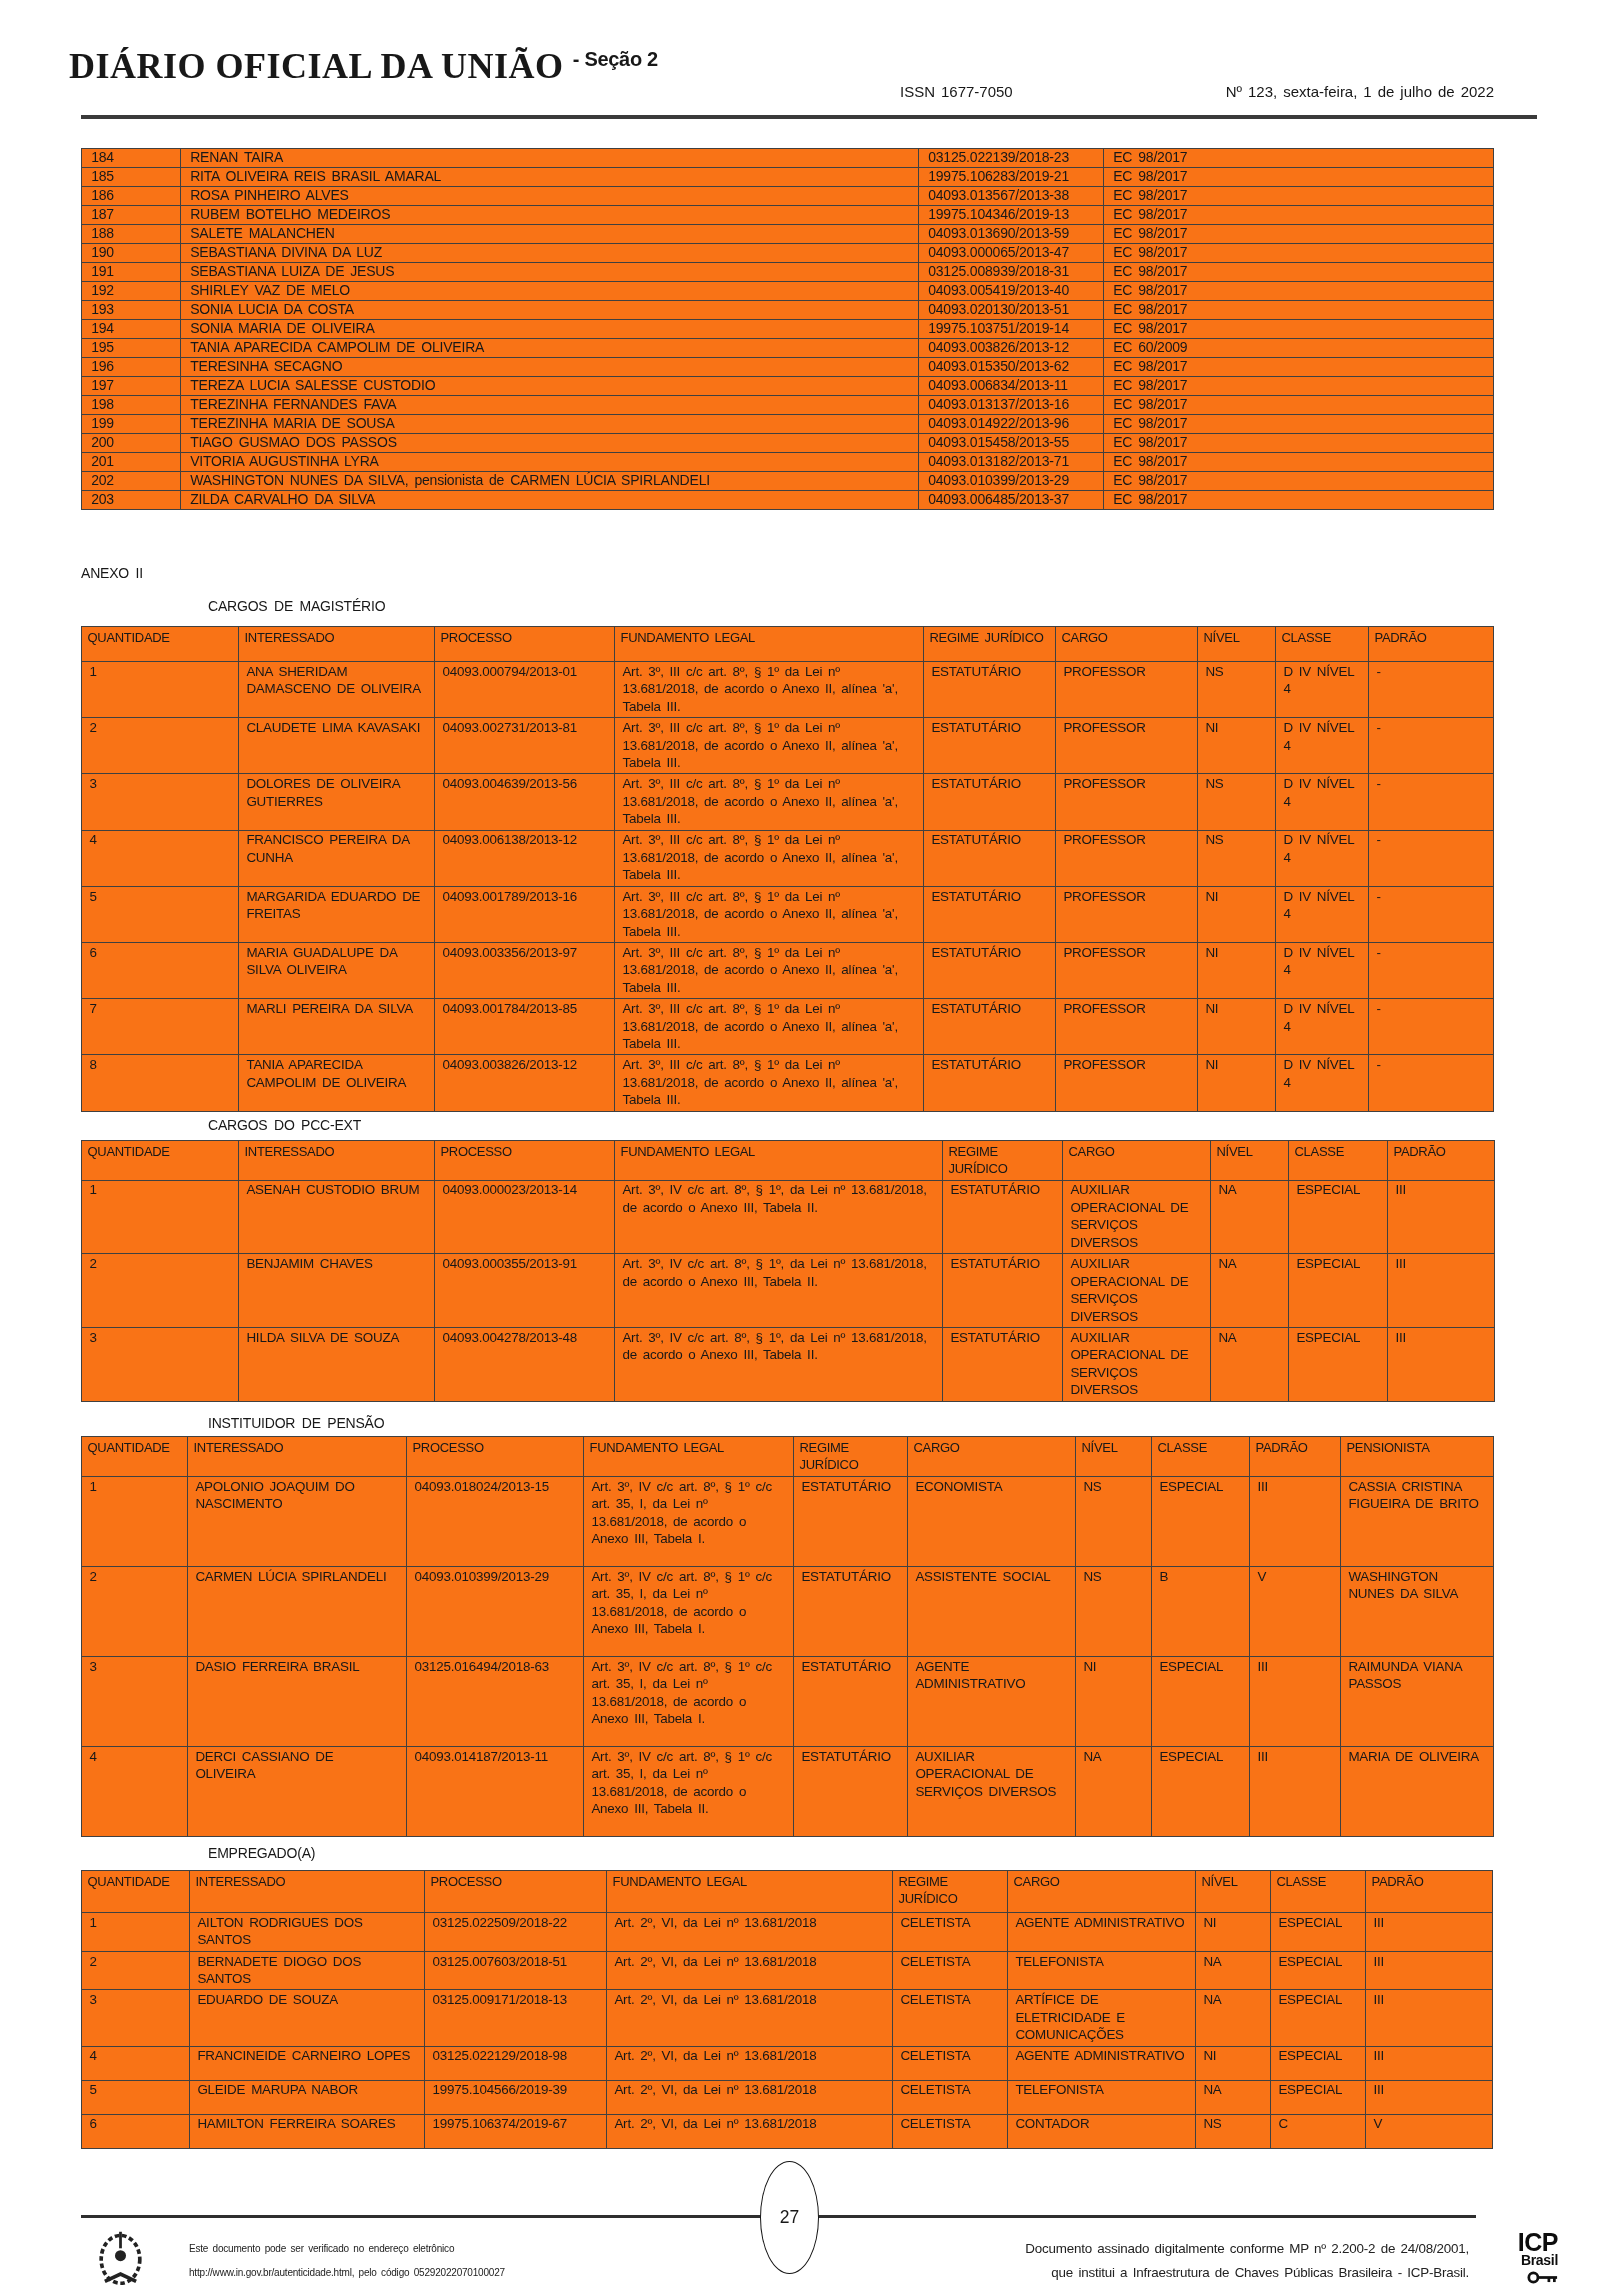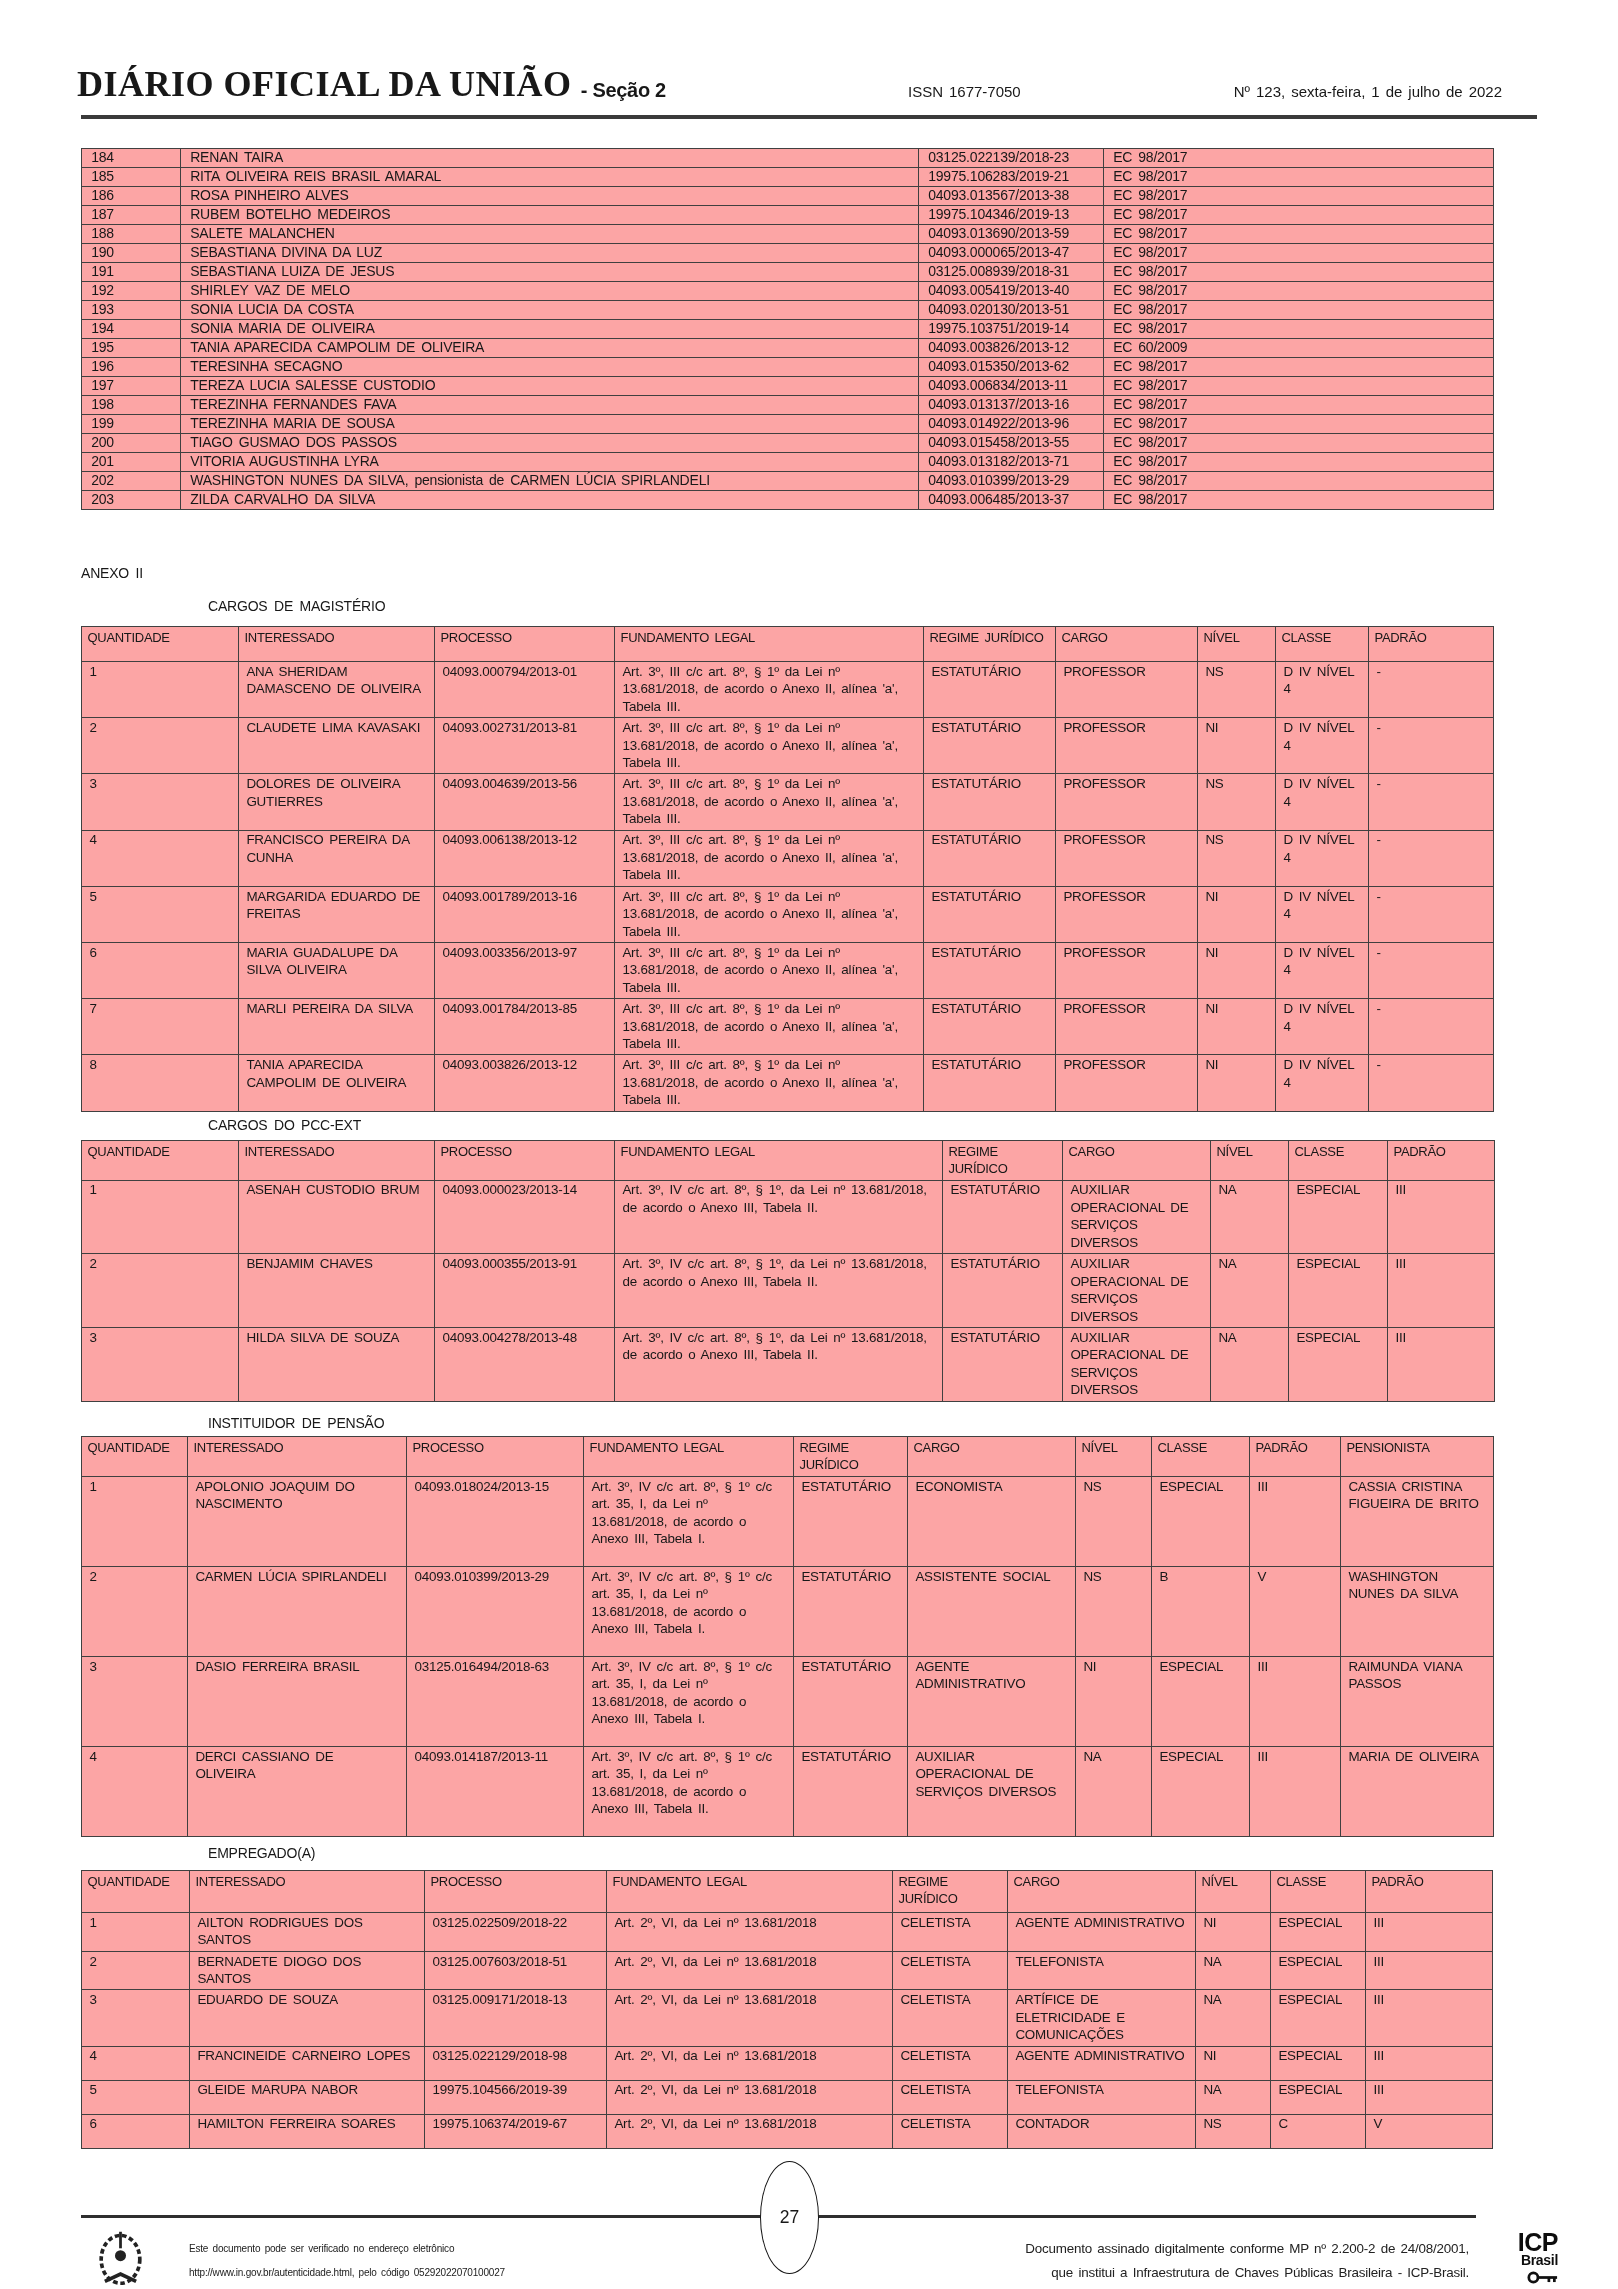--- a/index.html
+++ b/index.html
@@ -4,30 +4,30 @@
 <style>
   * { margin:0; padding:0; box-sizing:border-box; }
   html,body { background:#ffffff; }
   body {
     width:1619px; height:2290px; position:relative; overflow:hidden;
     font-family:"Liberation Sans", sans-serif; color:#181818;
   }
   .abs { position:absolute; }
 
   
-  .hdr { left:77px; top:48px; width:1456px; height:54px; display:flex; align-items:flex-end; }
+  .hdr { left:69px; top:48px; width:1456px; height:54px; display:flex; }
   .masthead { font-family:"Liberation Serif", serif; font-weight:700; font-size:36px; letter-spacing:0.5px; line-height:1; }
   .section-tag { font-weight:700; font-size:20px; margin-left:9.2px; line-height:1.15; letter-spacing:-0.3px; }
   .issn { position:absolute; left:831px; bottom:1.8px; font-size:15px; word-spacing:1.8px;margin-top:32px; }
   .edition { position:absolute; right:31px; bottom:1.8px; font-size:15px; word-spacing:1.8px; }
   .hdr-rule { left:81px; top:115px; width:1456px; height:3.7px; background:#3a3a3a; }
 
   
   table.t { border-collapse:collapse; table-layout:fixed; width:1412px; left:81px;
-            border:1.8px solid #373737; background:#fca5a5; }
+            border:1.8px solid #373737; background:#f97316; }
   .t td, .t th {
     border:0.9px solid #404040; vertical-align:top; text-align:left; font-weight:400;
     font-size:13.4px; line-height:17.5px; padding:0.9px 7.4px 1.8px; letter-spacing:-0.2px;
     word-spacing:2.3px; overflow:hidden;
   }
   .t th { font-size:13px; letter-spacing:-0.3px; padding:1.8px 5.5px; }
   .t-list td { font-size:14px; line-height:17.5px; padding:0 9.2px; }
   .t-list tr { height:19px; }
   .t-mag  thead tr { height:35px; }
   .t-mag  tbody tr { height:54px; }

